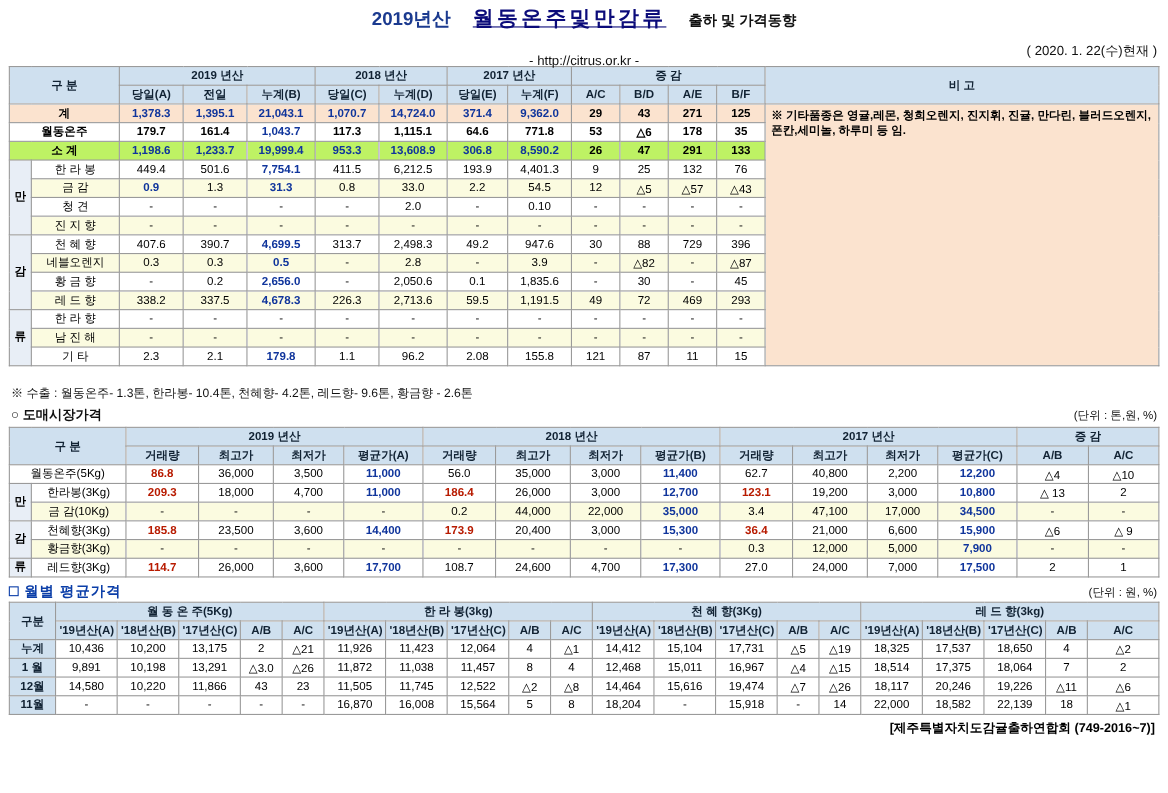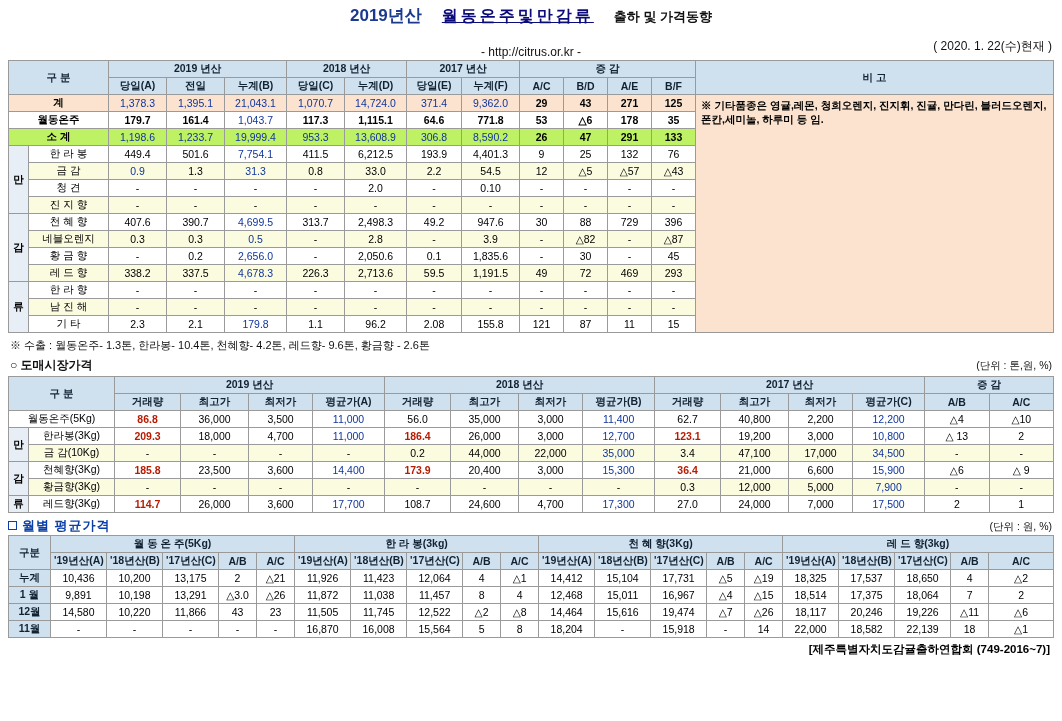--- a/index.html
+++ b/index.html
@@ -12,21 +12,21 @@
     font-size: 11px;
     color: #000;
   }
   .page { position: relative; width: 1062px; height: 721px; padding: 4px 8px; }
 
   
   .hdr { text-align: center; position: relative; height: 56px; }
   .hdr-line { display: flex; align-items: baseline; justify-content: center; gap: 20px; }
   .hdr-year { font-size: 17px; font-weight: bold; color: #1b3a8f; letter-spacing: 0px; }
   .hdr-title {
-    font-size: 16px; font-weight: bold; color: #0b0b7a;
+    font-size: 19px; font-weight: bold; color: #0b0b7a;
     text-decoration: underline; letter-spacing: 2px;
   }
   .hdr-sub { font-size: 13px; font-weight: bold; color: #111; }
   .hdr-url { font-size: 12px; color: #111; margin-top: 18px; }
   .hdr-date { position: absolute; right: 2px; top: 34px; font-size: 12px; color: #111; }
 
   
   .sec { margin-top: 4px; position: relative; }
   .sec-title { font-size: 13px; font-weight: bold; color: #0b3ea8; letter-spacing: 1px; }
   .sec-title .box { display:inline-block; width:9px; height:9px; border:1.5px solid #0b3ea8; margin-right:5px; }
@@ -42,30 +42,30 @@
     text-align: center;
     height: 17px;
     white-space: nowrap;
     overflow: hidden;
   }
   th { background: #cfe0ef; font-weight: bold; color: #123; }
   .th2 { background: #cfe0ef; }
   .row-total { background: #fbe3cf; font-weight: bold; }
   .row-wol { background: #ffffff; font-weight: bold; }
   .row-so  { background: #bef264; font-weight: bold; }
-  .bluebold { color: #10359c; font-weight: normal; }
+  .bluebold { color: #10359c; font-weight: bold; }
   .redbold  { color: #b81b00; font-weight: bold; }
   .ltyellow { background: #fbfbe0; }
   .vert {
     background: #e8eef6; font-weight: bold; width: 18px;
     font-size: 10.5px; line-height: 1.05;
   }
   .lbl { text-align: center; }
   .note-cell { text-align: left; font-size: 10.5px; line-height: 1.35; vertical-align: top; padding: 3px 5px; white-space: normal; }
-  .foot-note { font-size: 11px; margin: 5px 0 0 2px; color: #111; }
+  .foot-note { font-size: 11px; margin: 17px 0 0 2px; color: #111; }
   .foot-note2 { font-size: 11px; margin: 4px 0 2px 2px; color: #b00; }
   .credit { text-align: right; font-size: 11.5px; font-weight: bold; margin-top: 4px; padding-right: 4px; }
   .spread { letter-spacing: 3px; }
 </style>
 </head>
 <body>
 
 <div class="page">
 
   <div class="hdr">

